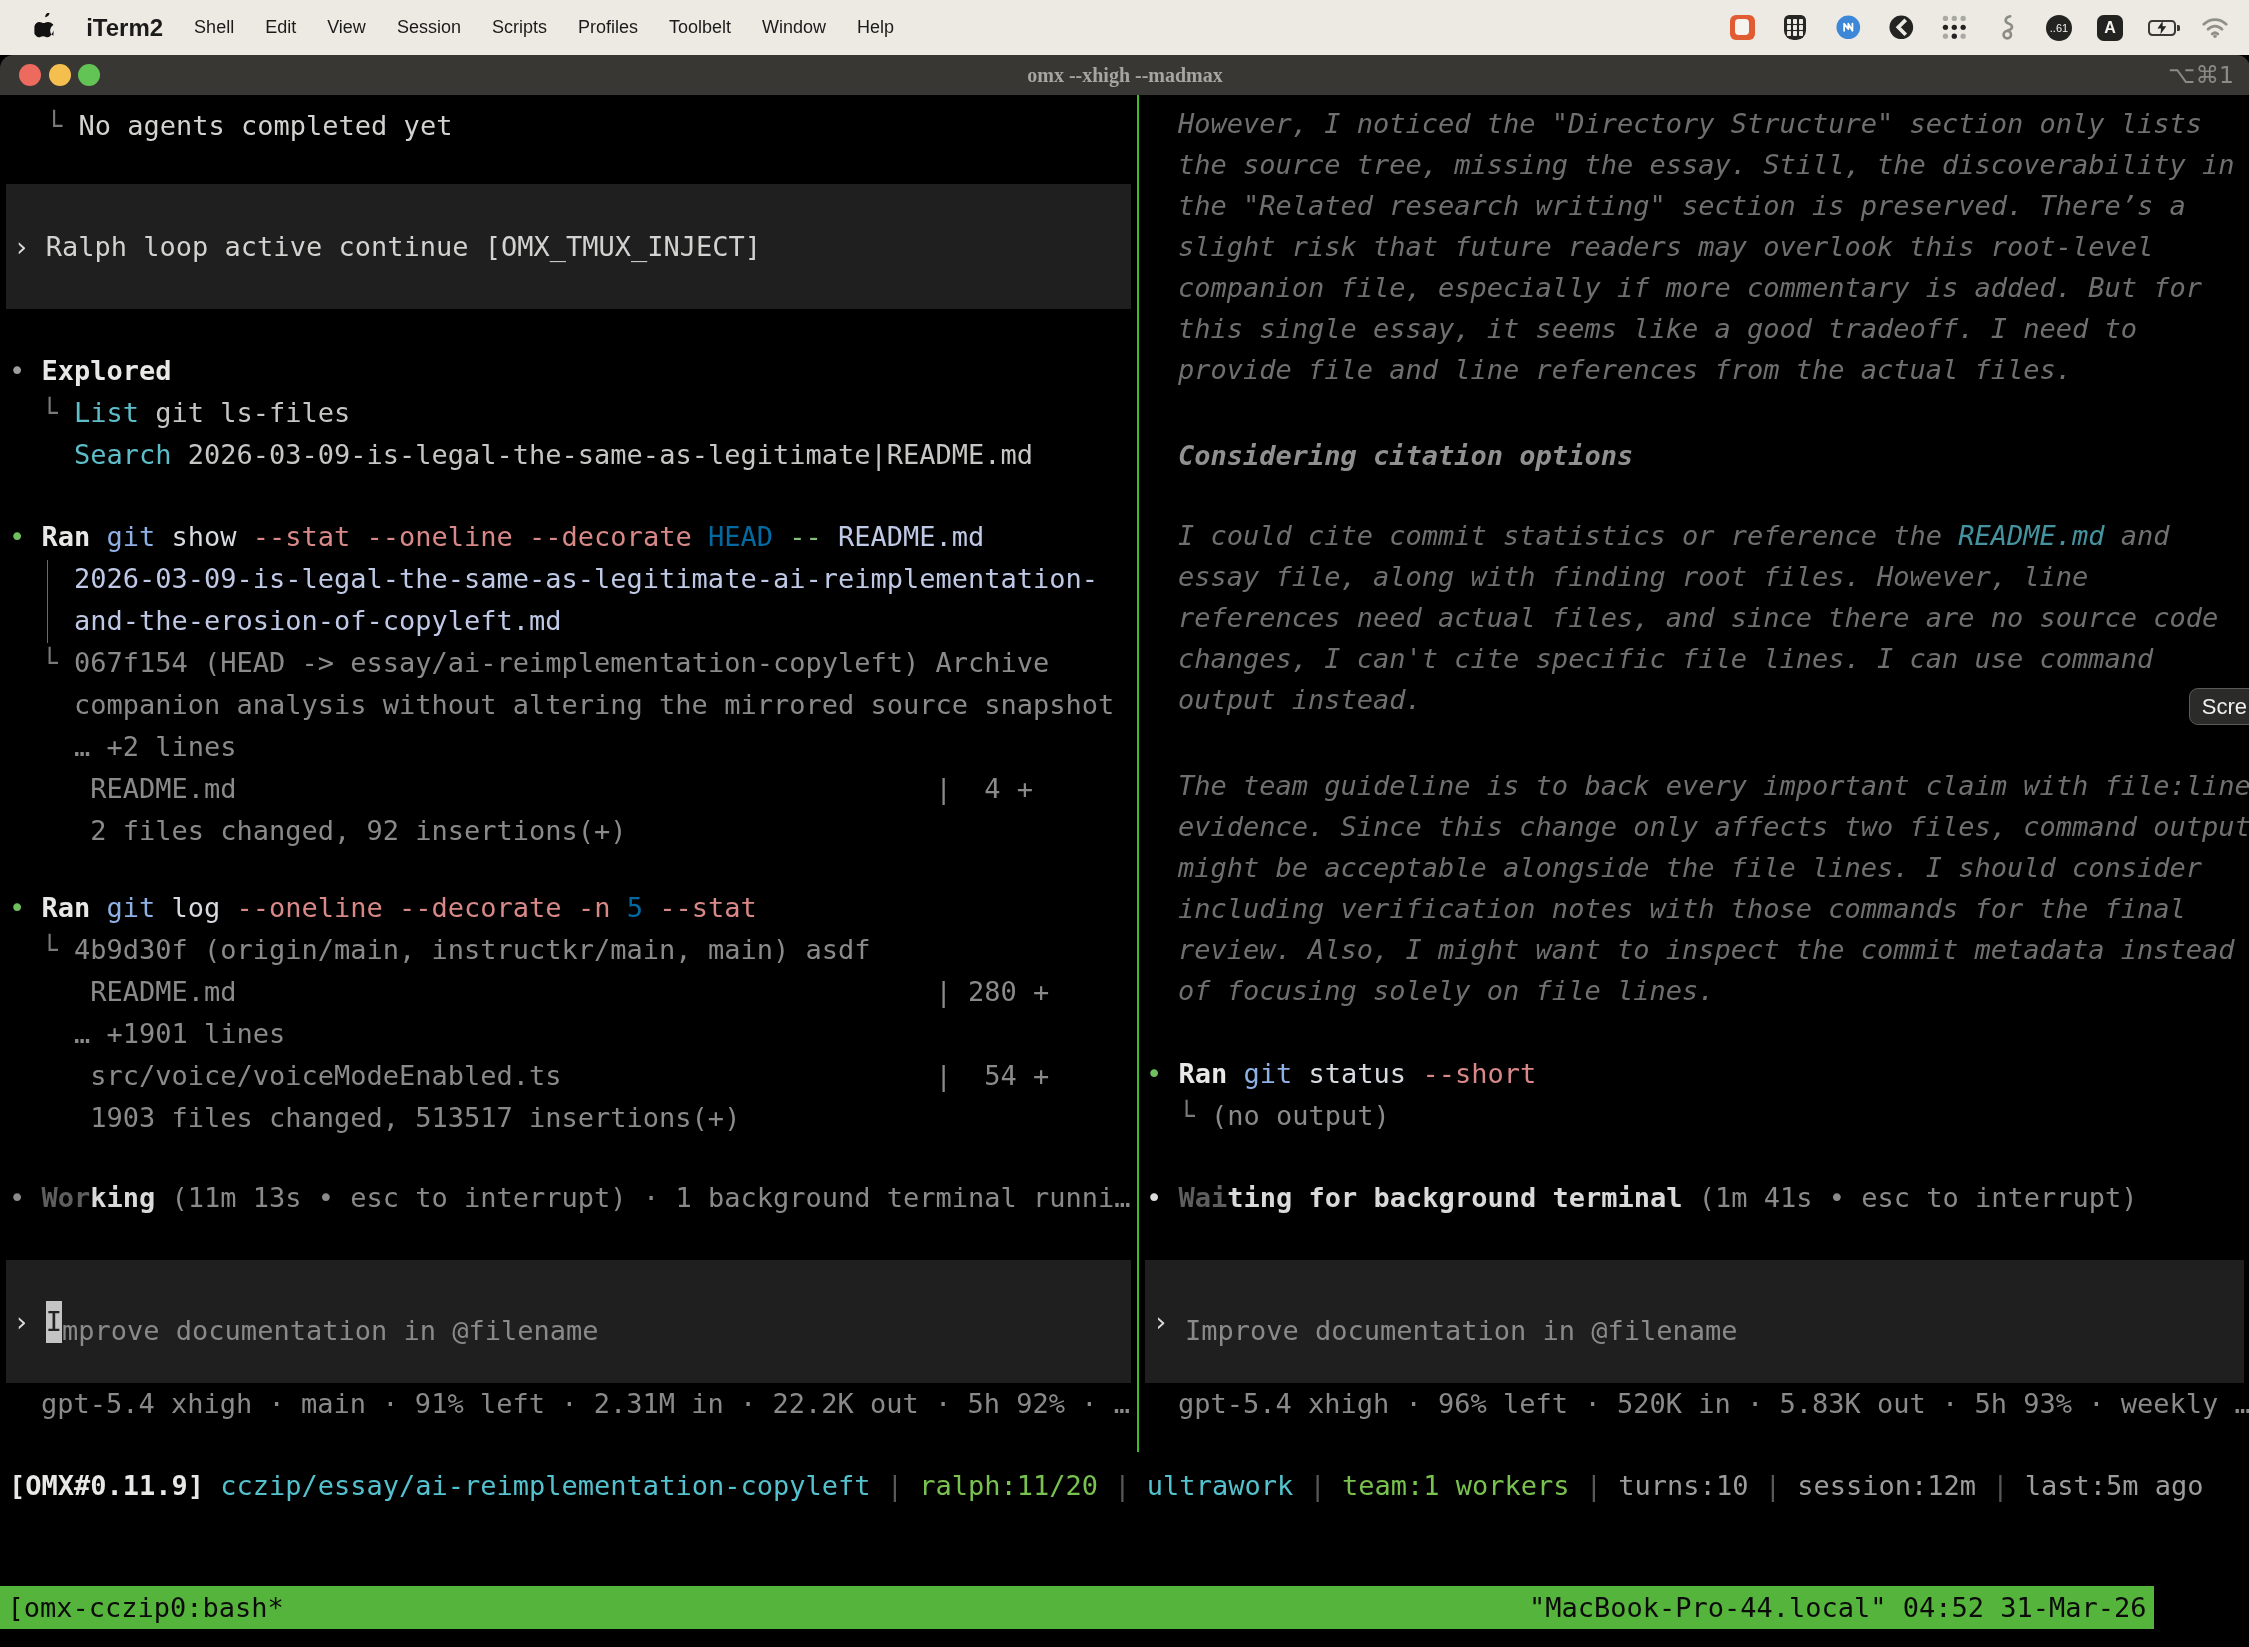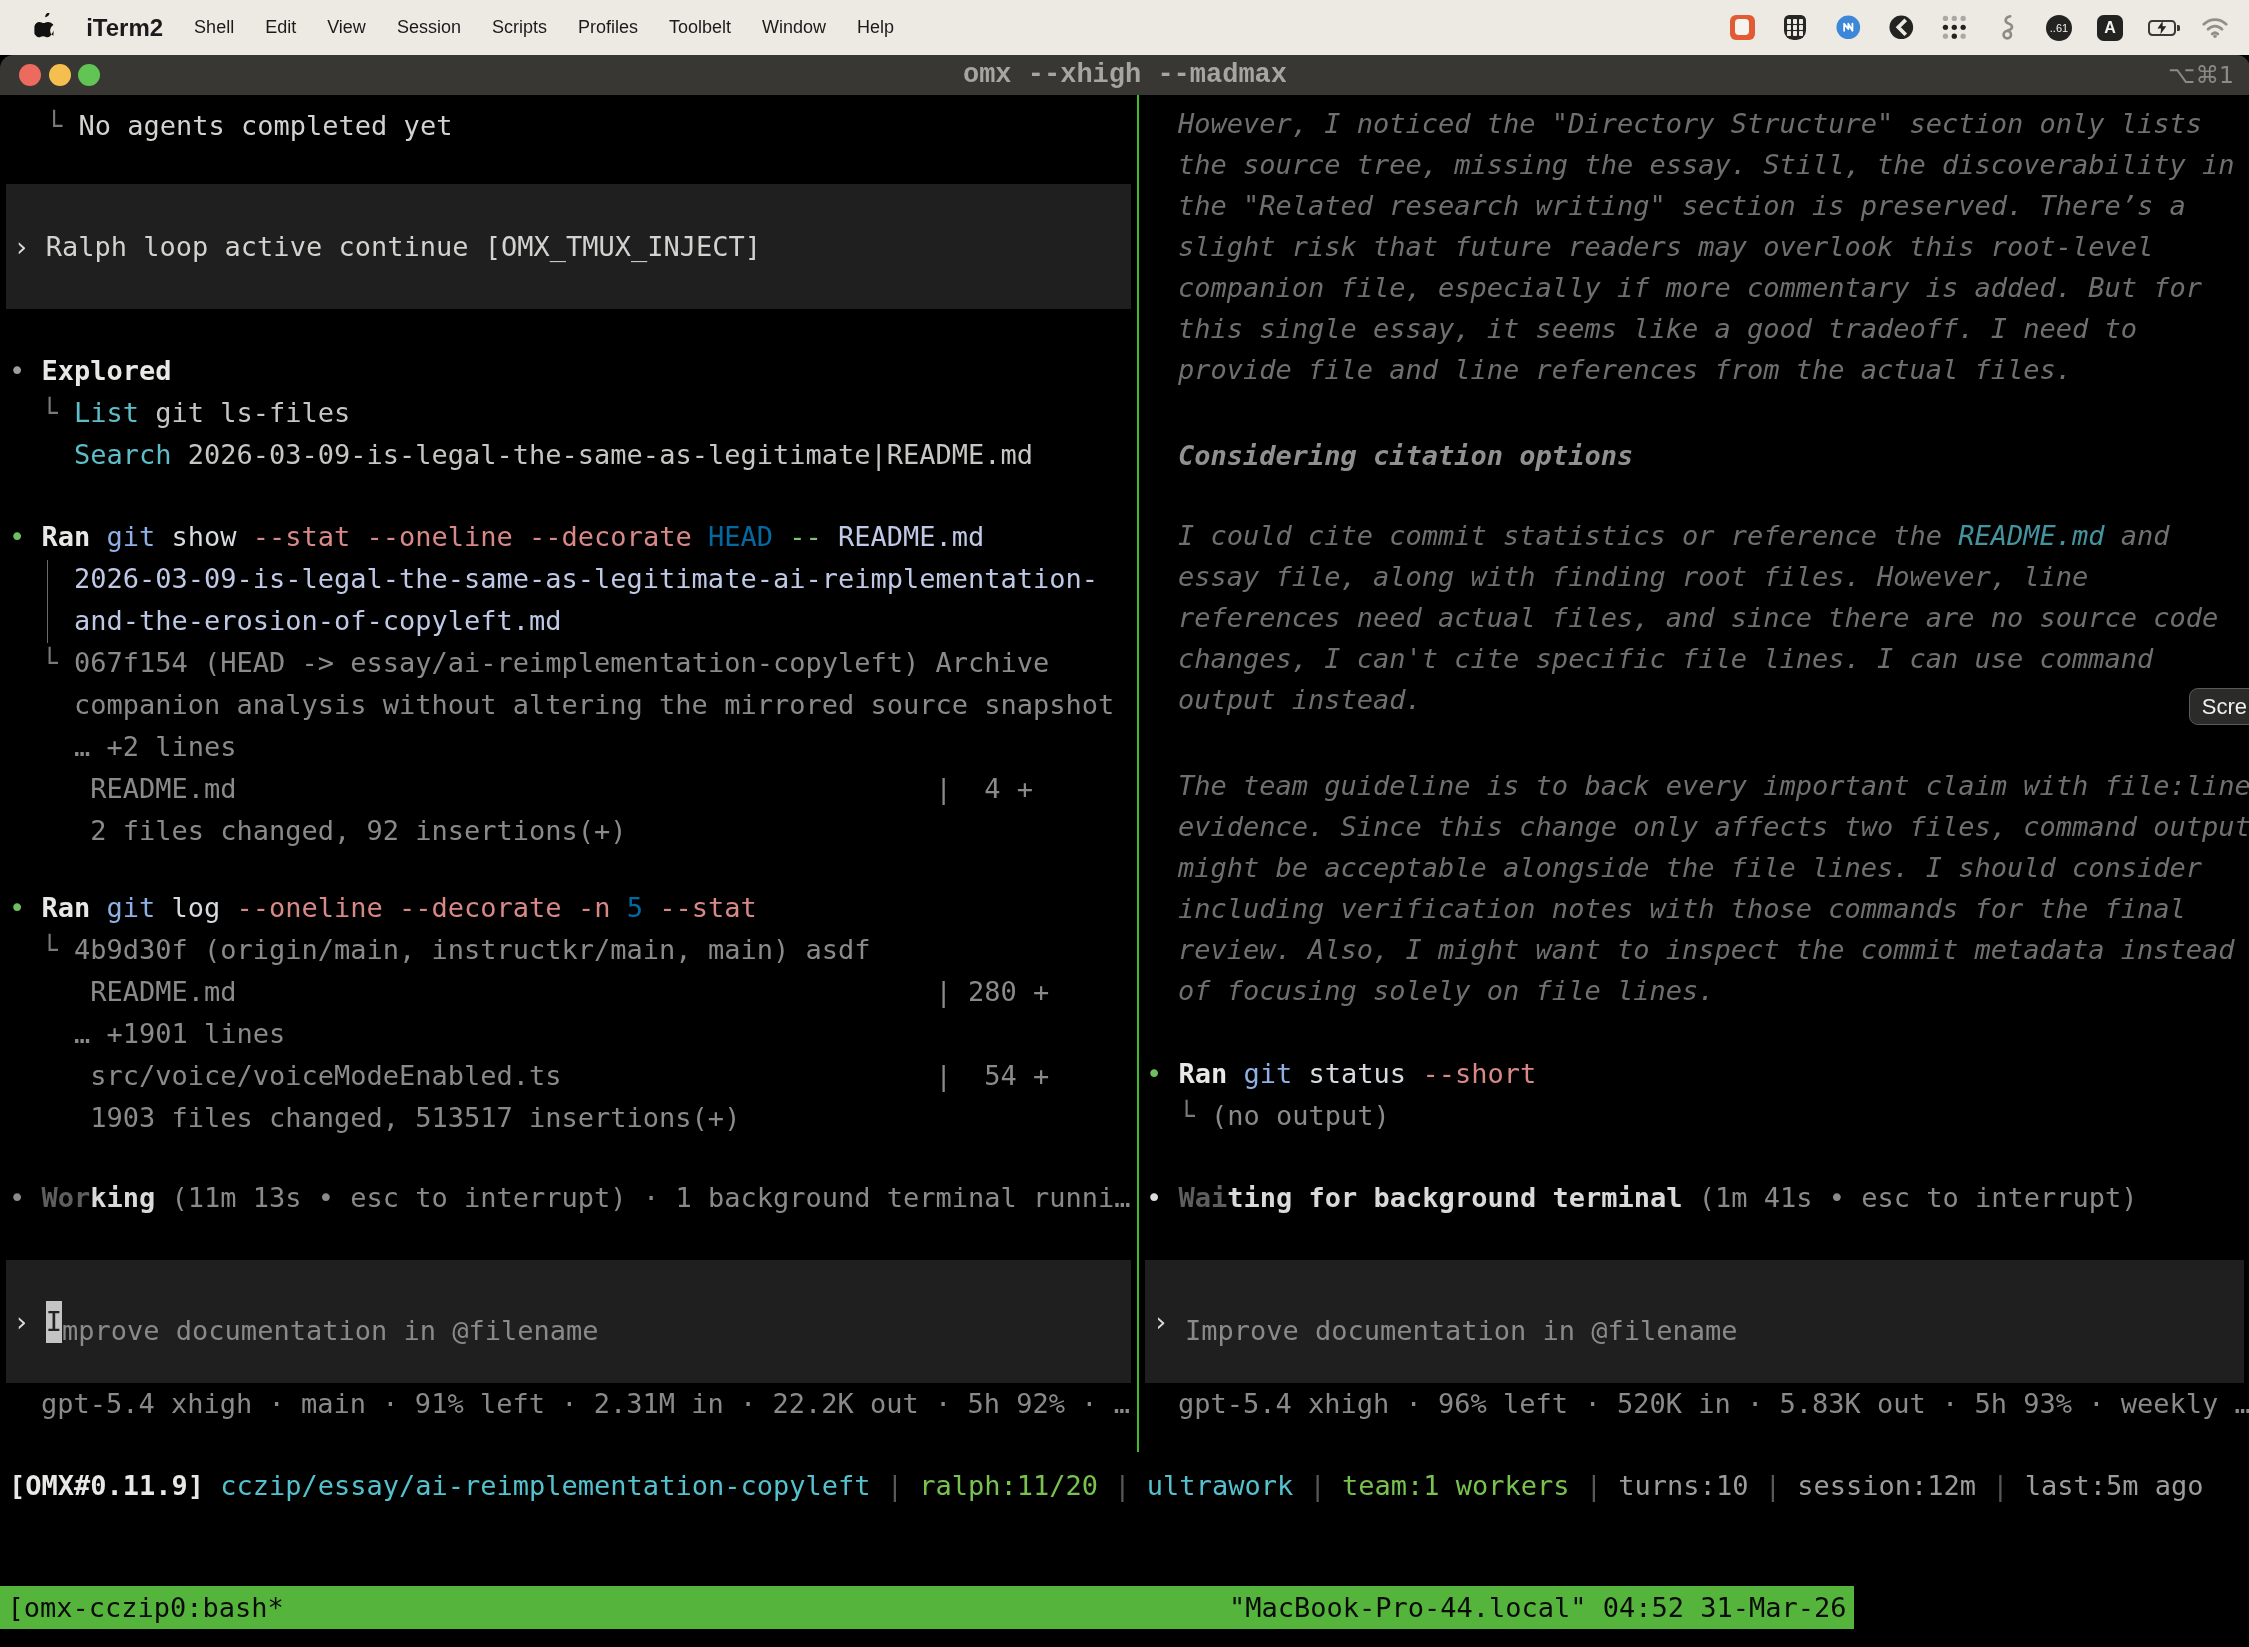--- a/index.html
+++ b/index.html
@@ -36,21 +36,21 @@
 
   
   #window { position:absolute; top:55px; left:0; width:2250px; height:1593px;
             background:#000; border-radius:13.3px 13.3px 0 0; overflow:hidden; }
   #titlebar { position:absolute; top:0; left:0; width:100%; height:40px; background:#383734;
               display:flex; align-items:center; justify-content:center; }
   .tl-btn { position:absolute; top:8.9px; width:22px; height:22px; border-radius:50%; }
   #tl-close { left:19px; background:#EC6A5E; }
   #tl-min   { left:49px; background:#F4BF4F; }
   #tl-zoom  { left:78px; background:#61C454; }
-  #title-text { color:#A6A5A0; font-family:Liberation Mono, monospace; font-size:27px; font-weight:bold; }
+  #title-text { color:#A6A5A0; font-family:Liberation Serif, serif; font-size:20px; font-weight:bold; }
   #title-shortcut { position:absolute; right:16px; top:5.9px; color:#8B8A85; font-size:23.6px;
                     font-family:"DejaVu Sans", sans-serif; }
 
   
   #terminal { position:absolute; top:40px; left:0; width:2250px; height:1491px; background:#000;
               font-size:27px; line-height:42px; color:#828282; }
   .block { position:absolute; white-space:pre; }
   .para { line-height:41px; font-style:italic; }
   #divider { position:absolute; left:1137px; top:0; width:2.2px; height:1357px; background:#41BC2B; }
   .inputbox { position:absolute; background:#1F1F1F; display:flex; align-items:center;
@@ -84,21 +84,21 @@
   .c-hd  { color:#909090; font-style:italic; font-weight:bold; }
   .c-cur { background:#C4C4C4; color:#222; }
 
   
   #tooltip { position:absolute; top:633px; left:2189px; width:89px; height:37px;
              background:#2B2B29; border:1.5px solid #5A5A58; border-radius:8.9px;
              color:#F0F0EE; font-family:"Liberation Sans", sans-serif; font-size:22px;
              display:flex; align-items:center; padding-left:11.8px; }
 
   
-  #tmuxbar { position:absolute; top:1531px; left:0; width:1854px; height:43px; background:#55B43B;
+  #tmuxbar { position:absolute; top:1531px; left:0; width:2154px; height:43px; background:#55B43B;
              color:#0B0B0B; font-size:27px; display:flex; align-items:center;
              justify-content:space-between; padding:0 7.4px; white-space:pre; }
 </style>
 </head>
 <body>
 
 <div id="menubar">
   <div id="menu-left">
     <svg id="apple-logo" viewBox="0 0 20 24">
       <path d="M13.5 1.5c.2 1.2-.3 2.4-1 3.3-.8.9-2 1.6-3.1 1.5-.2-1.1.4-2.3 1-3.1.8-.9 2.1-1.6 3.1-1.7zM17.4 19.1c-.6 1.3-.9 1.9-1.6 3-1 1.6-2.5 3.5-4.3 3.5-1.6 0-2-1-4.1-1-2.1 0-2.6 1-4.2 1C1.4 25.6 0 23.9-1 22.3v-7.1c.6-2.6 2.6-4.2 4.8-4.2 1.7 0 2.7 1 4.1 1 1.3 0 2.1-1 4.1-1 1.9 0 3.9 1 5.3 2.8-4.6 2.5-3.9 9-.1 10.3z" transform="translate(1,-2) scale(0.85)" fill="#111"></path>

